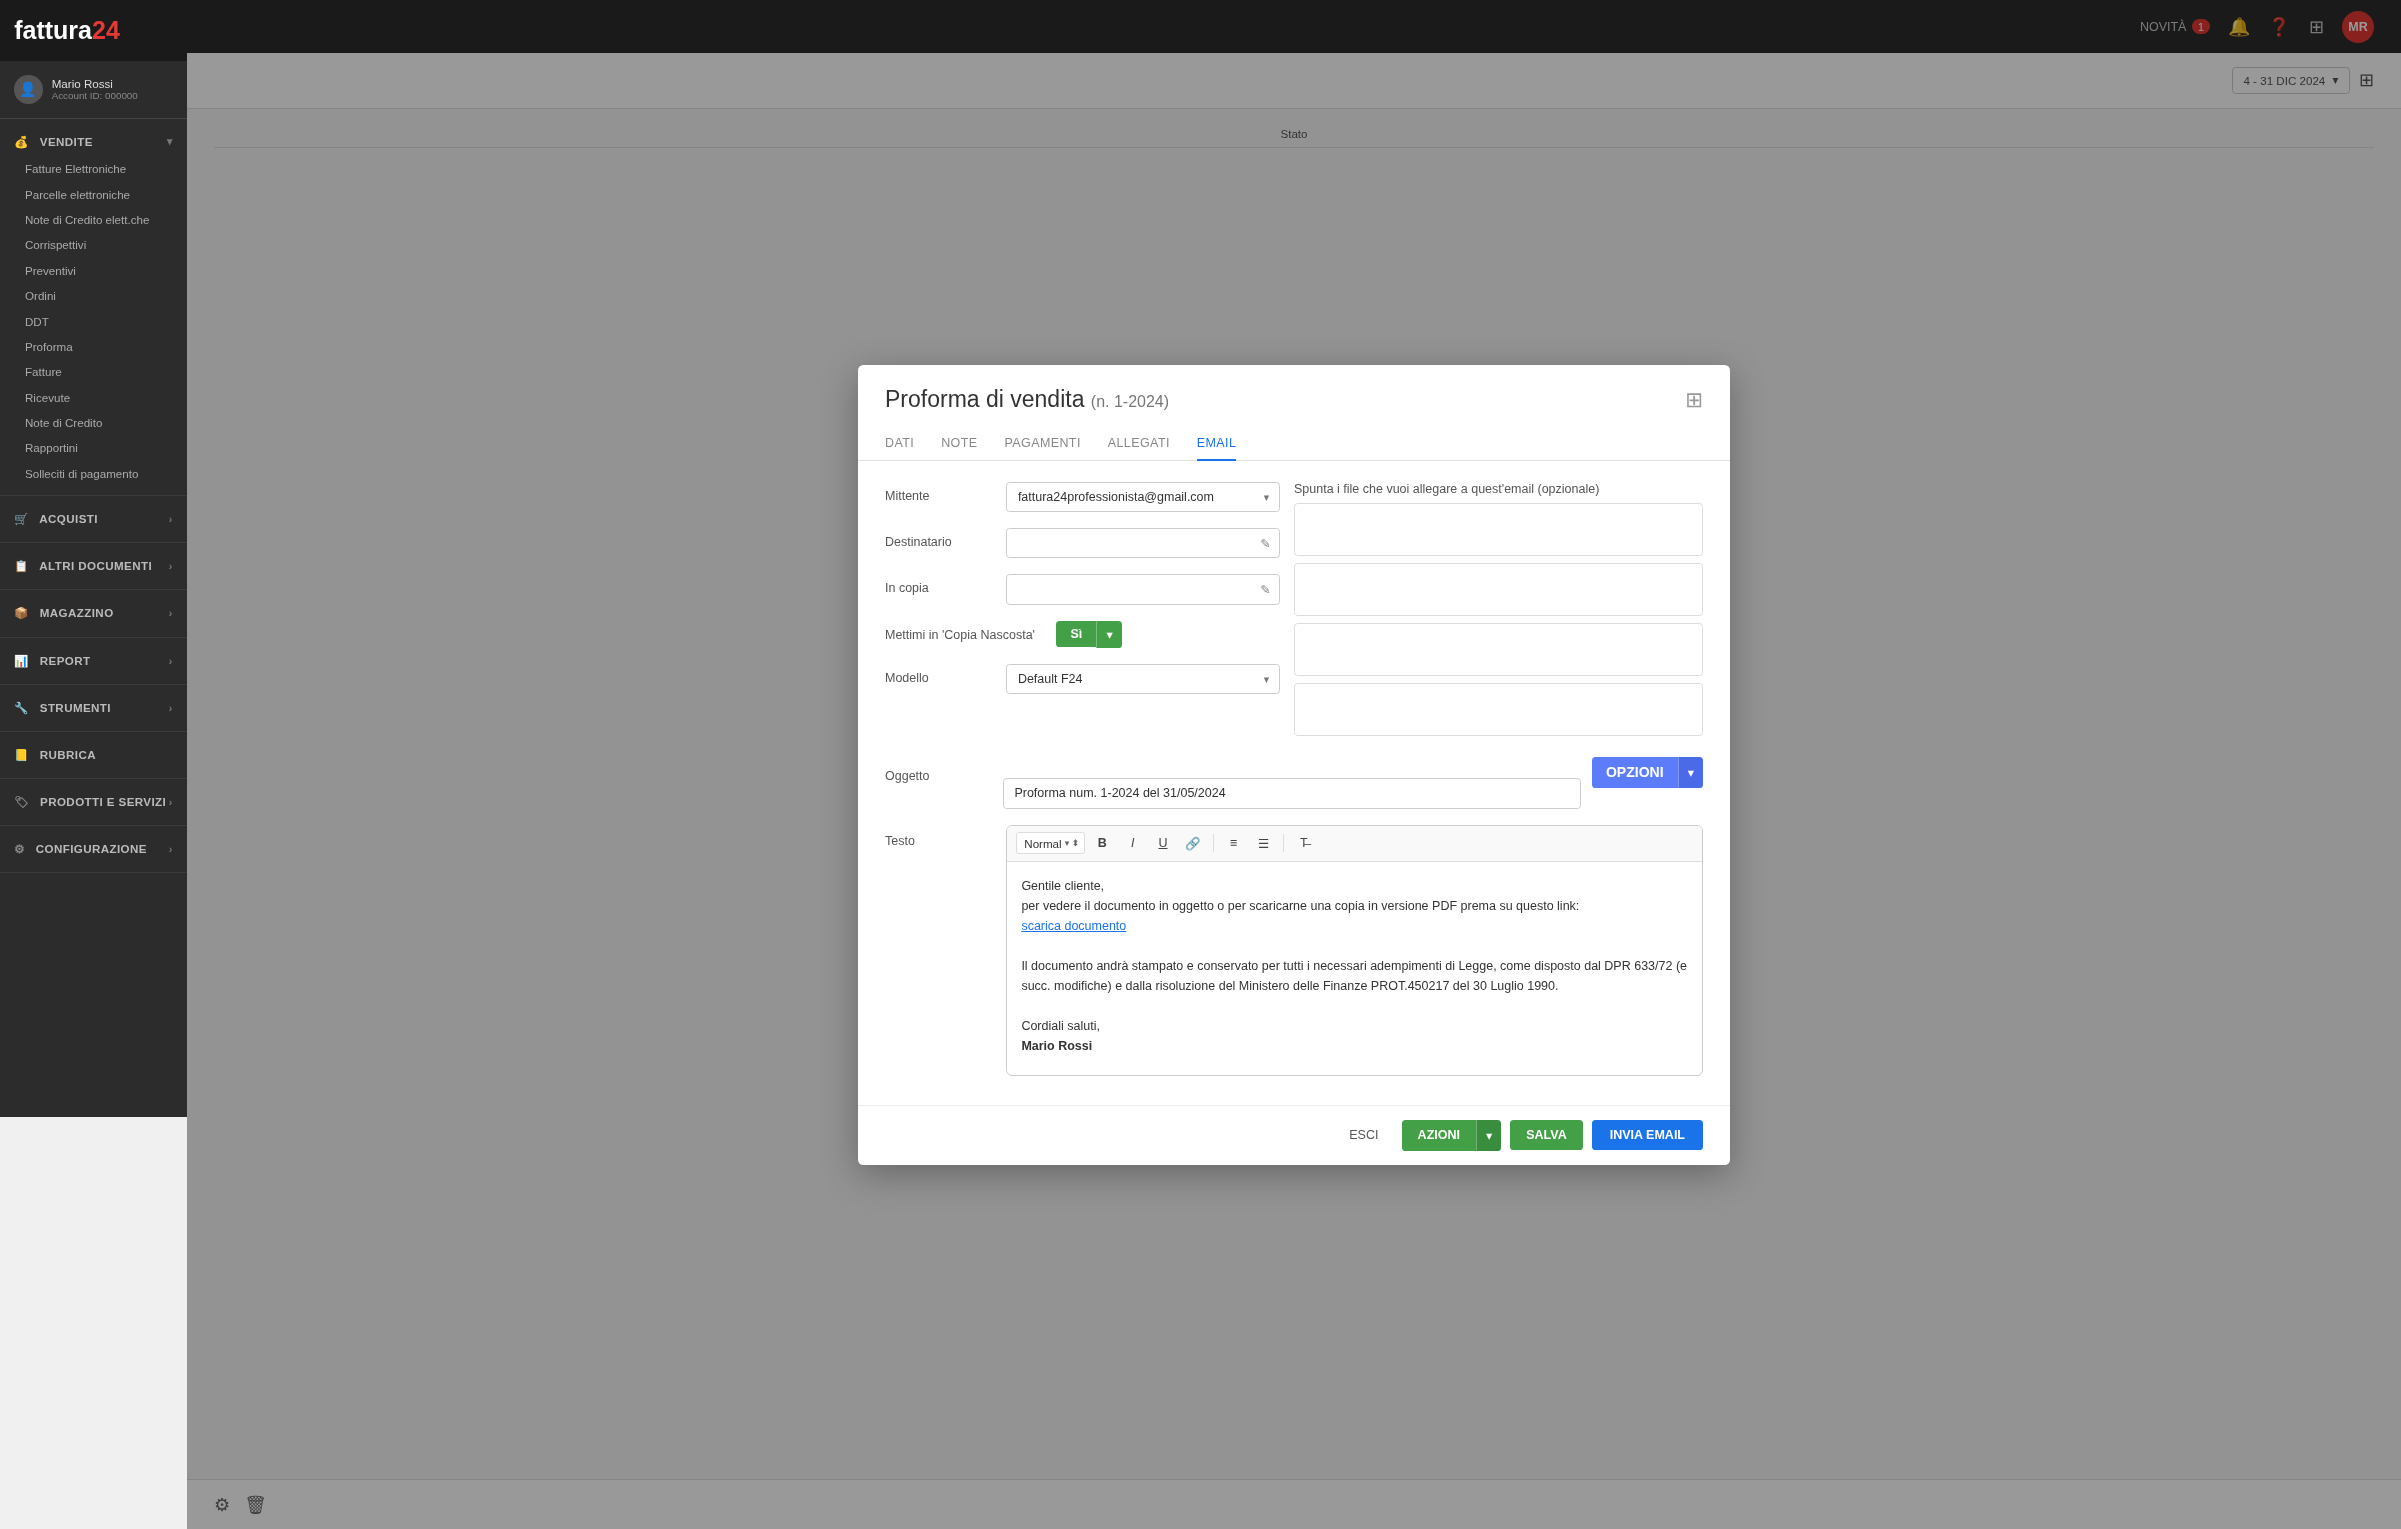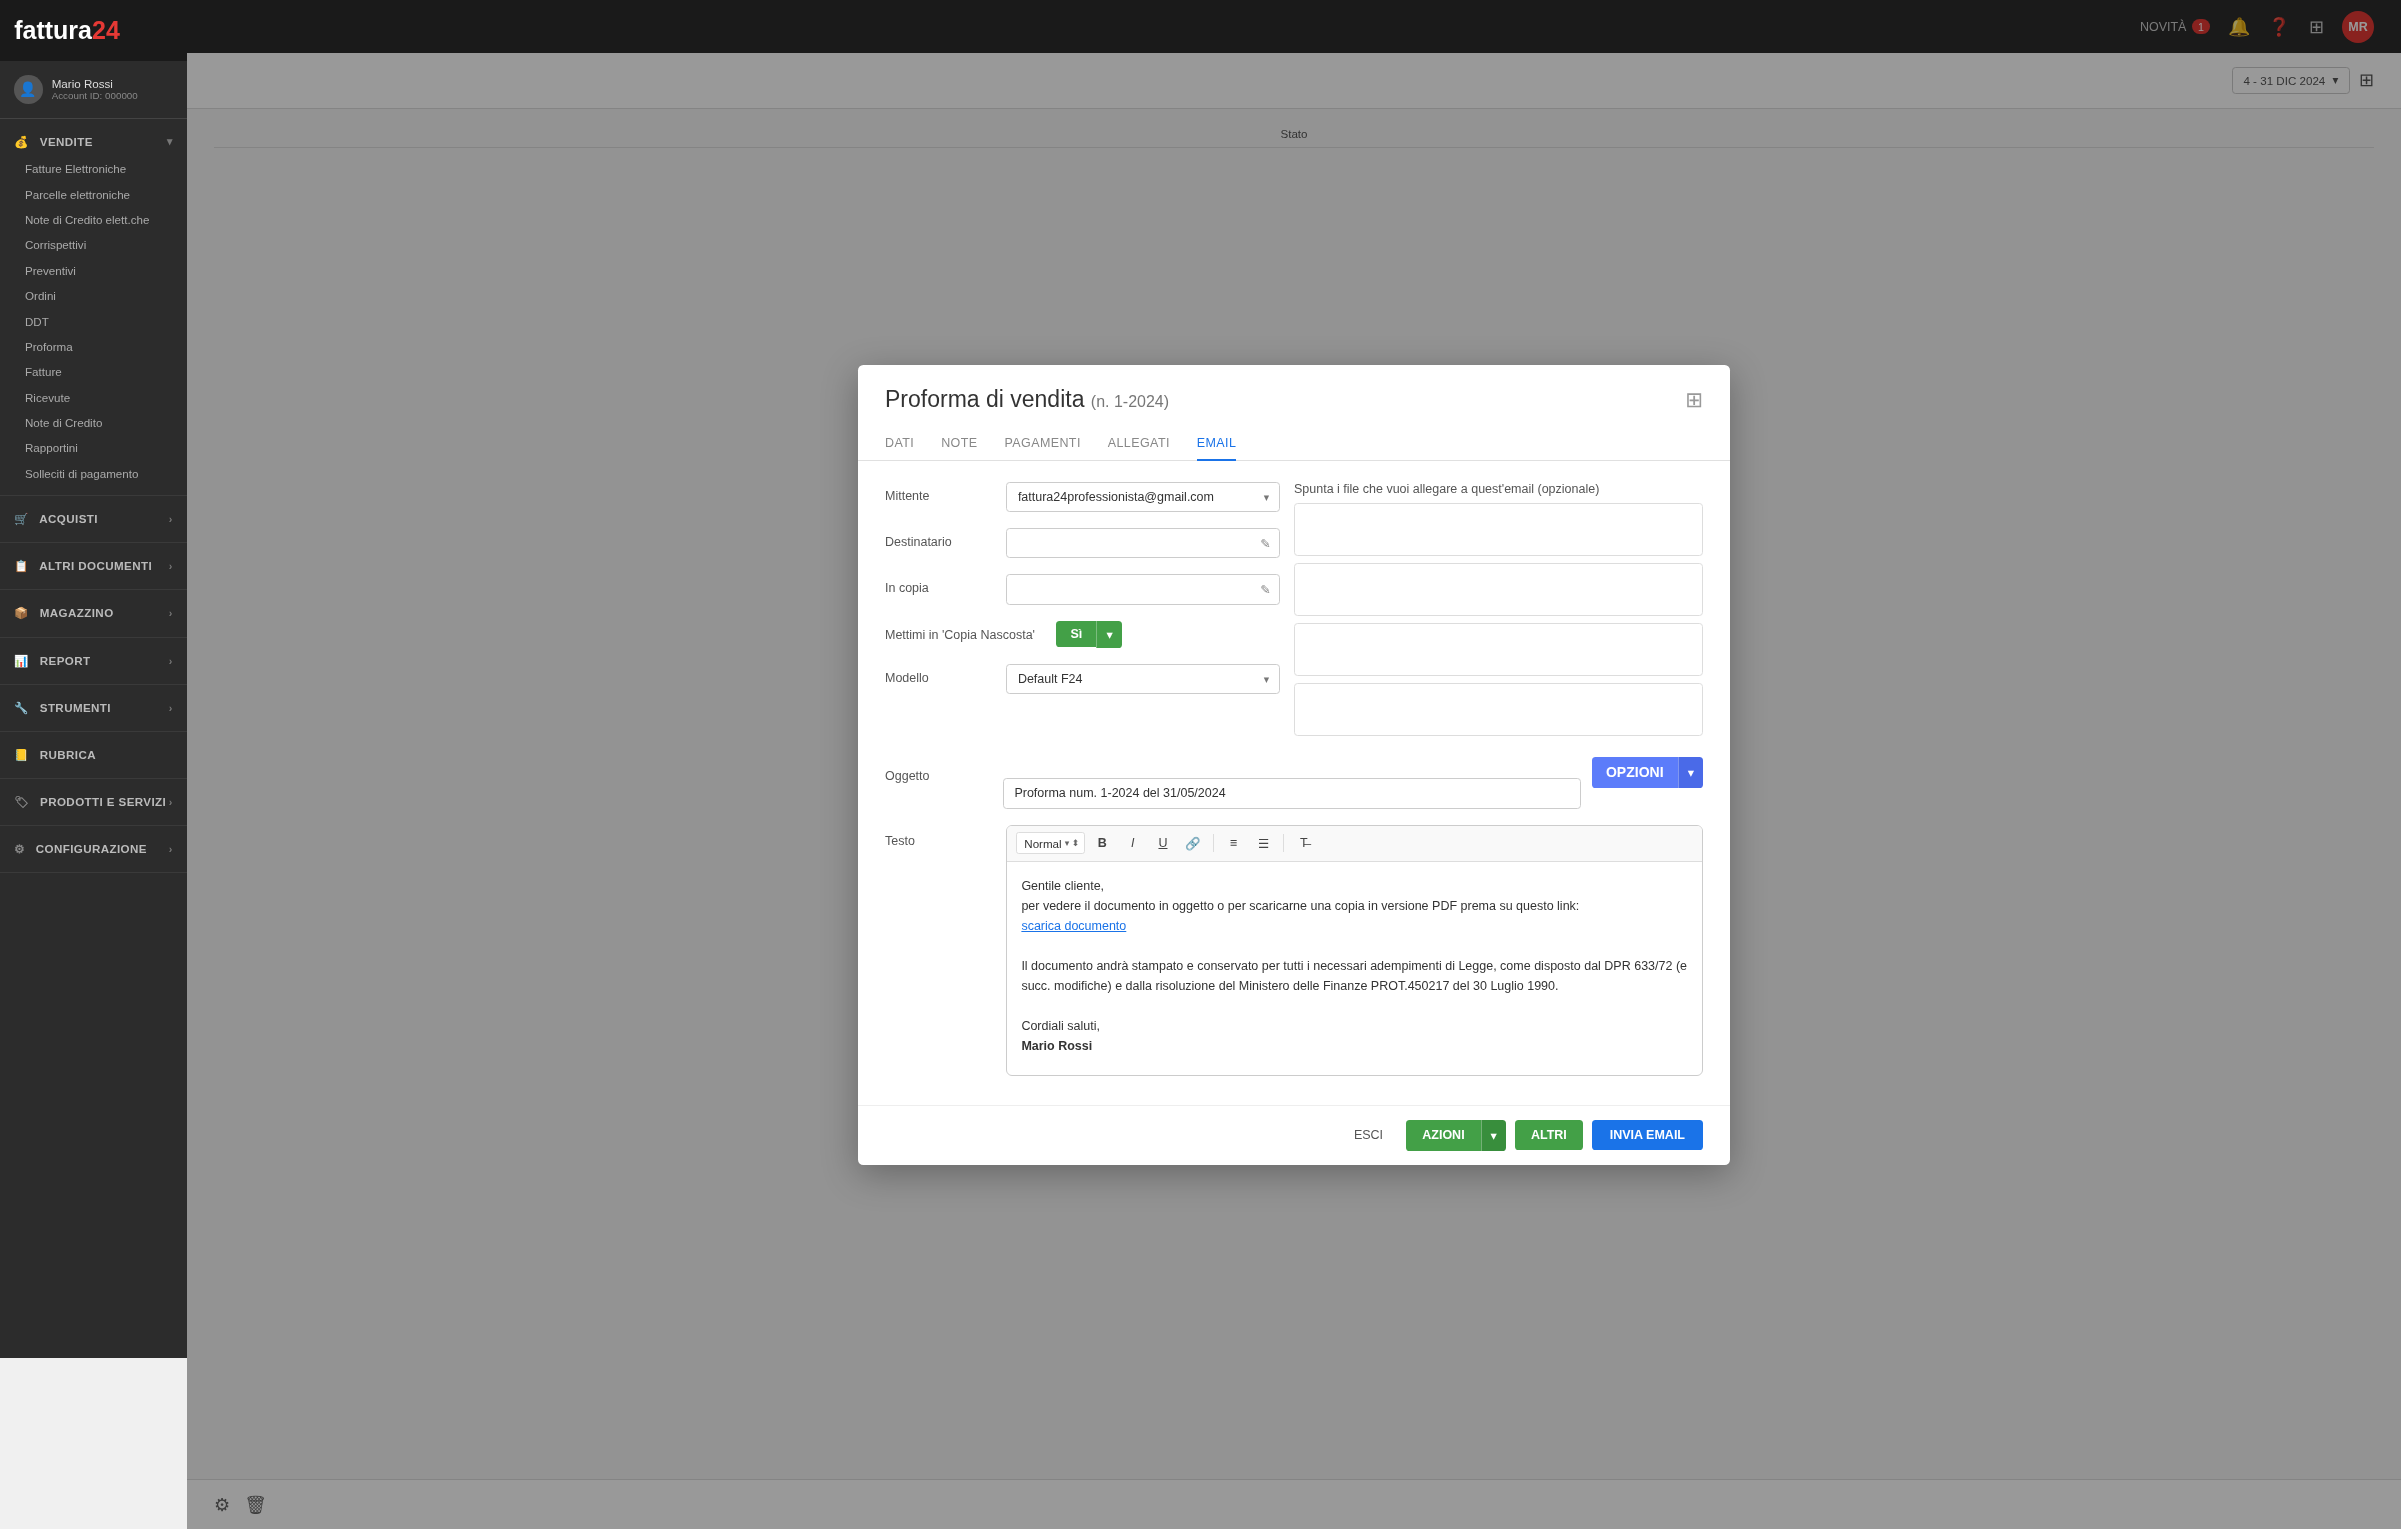--- a/index.html
+++ b/index.html
@@ -6,21 +6,21 @@
     body { font-family: 'Helvetica Neue', Arial, sans-serif; background: #f0f0f0; width: 2401px; height: 1530px; overflow: hidden; display: flex; }
 
     
     .sidebar {
       width: 187px;
       min-width: 187px;
       background: #2c2c2c;
       color: #ccc;
       display: flex;
       flex-direction: column;
-      height: 1358px;
+      height: 1117px;
     }
     .sidebar-logo {
       background: #1a1a1a;
       padding: 16px 14.2px;
       display: flex;
       align-items: center;
     }
     .logo-text {
       font-size: 25px;
       font-weight: bold;
@@ -800,20 +800,20 @@
         </div>
 
       </div>
 
       <div class="modal-footer">
         <button class="btn-esci">ESCI</button>
         <div class="btn-azioni-group">
           <button class="btn-azioni">AZIONI</button>
           <button class="btn-azioni-drop">▾</button>
         </div>
-        <button class="btn-salva">ALTRI</button>
+        <button class="btn-salva">SALVA</button>
         <button class="btn-invia">INVIA EMAIL</button>
       </div>
 
     </div>
   </div>
 </div>
 
 
 </body></html>

